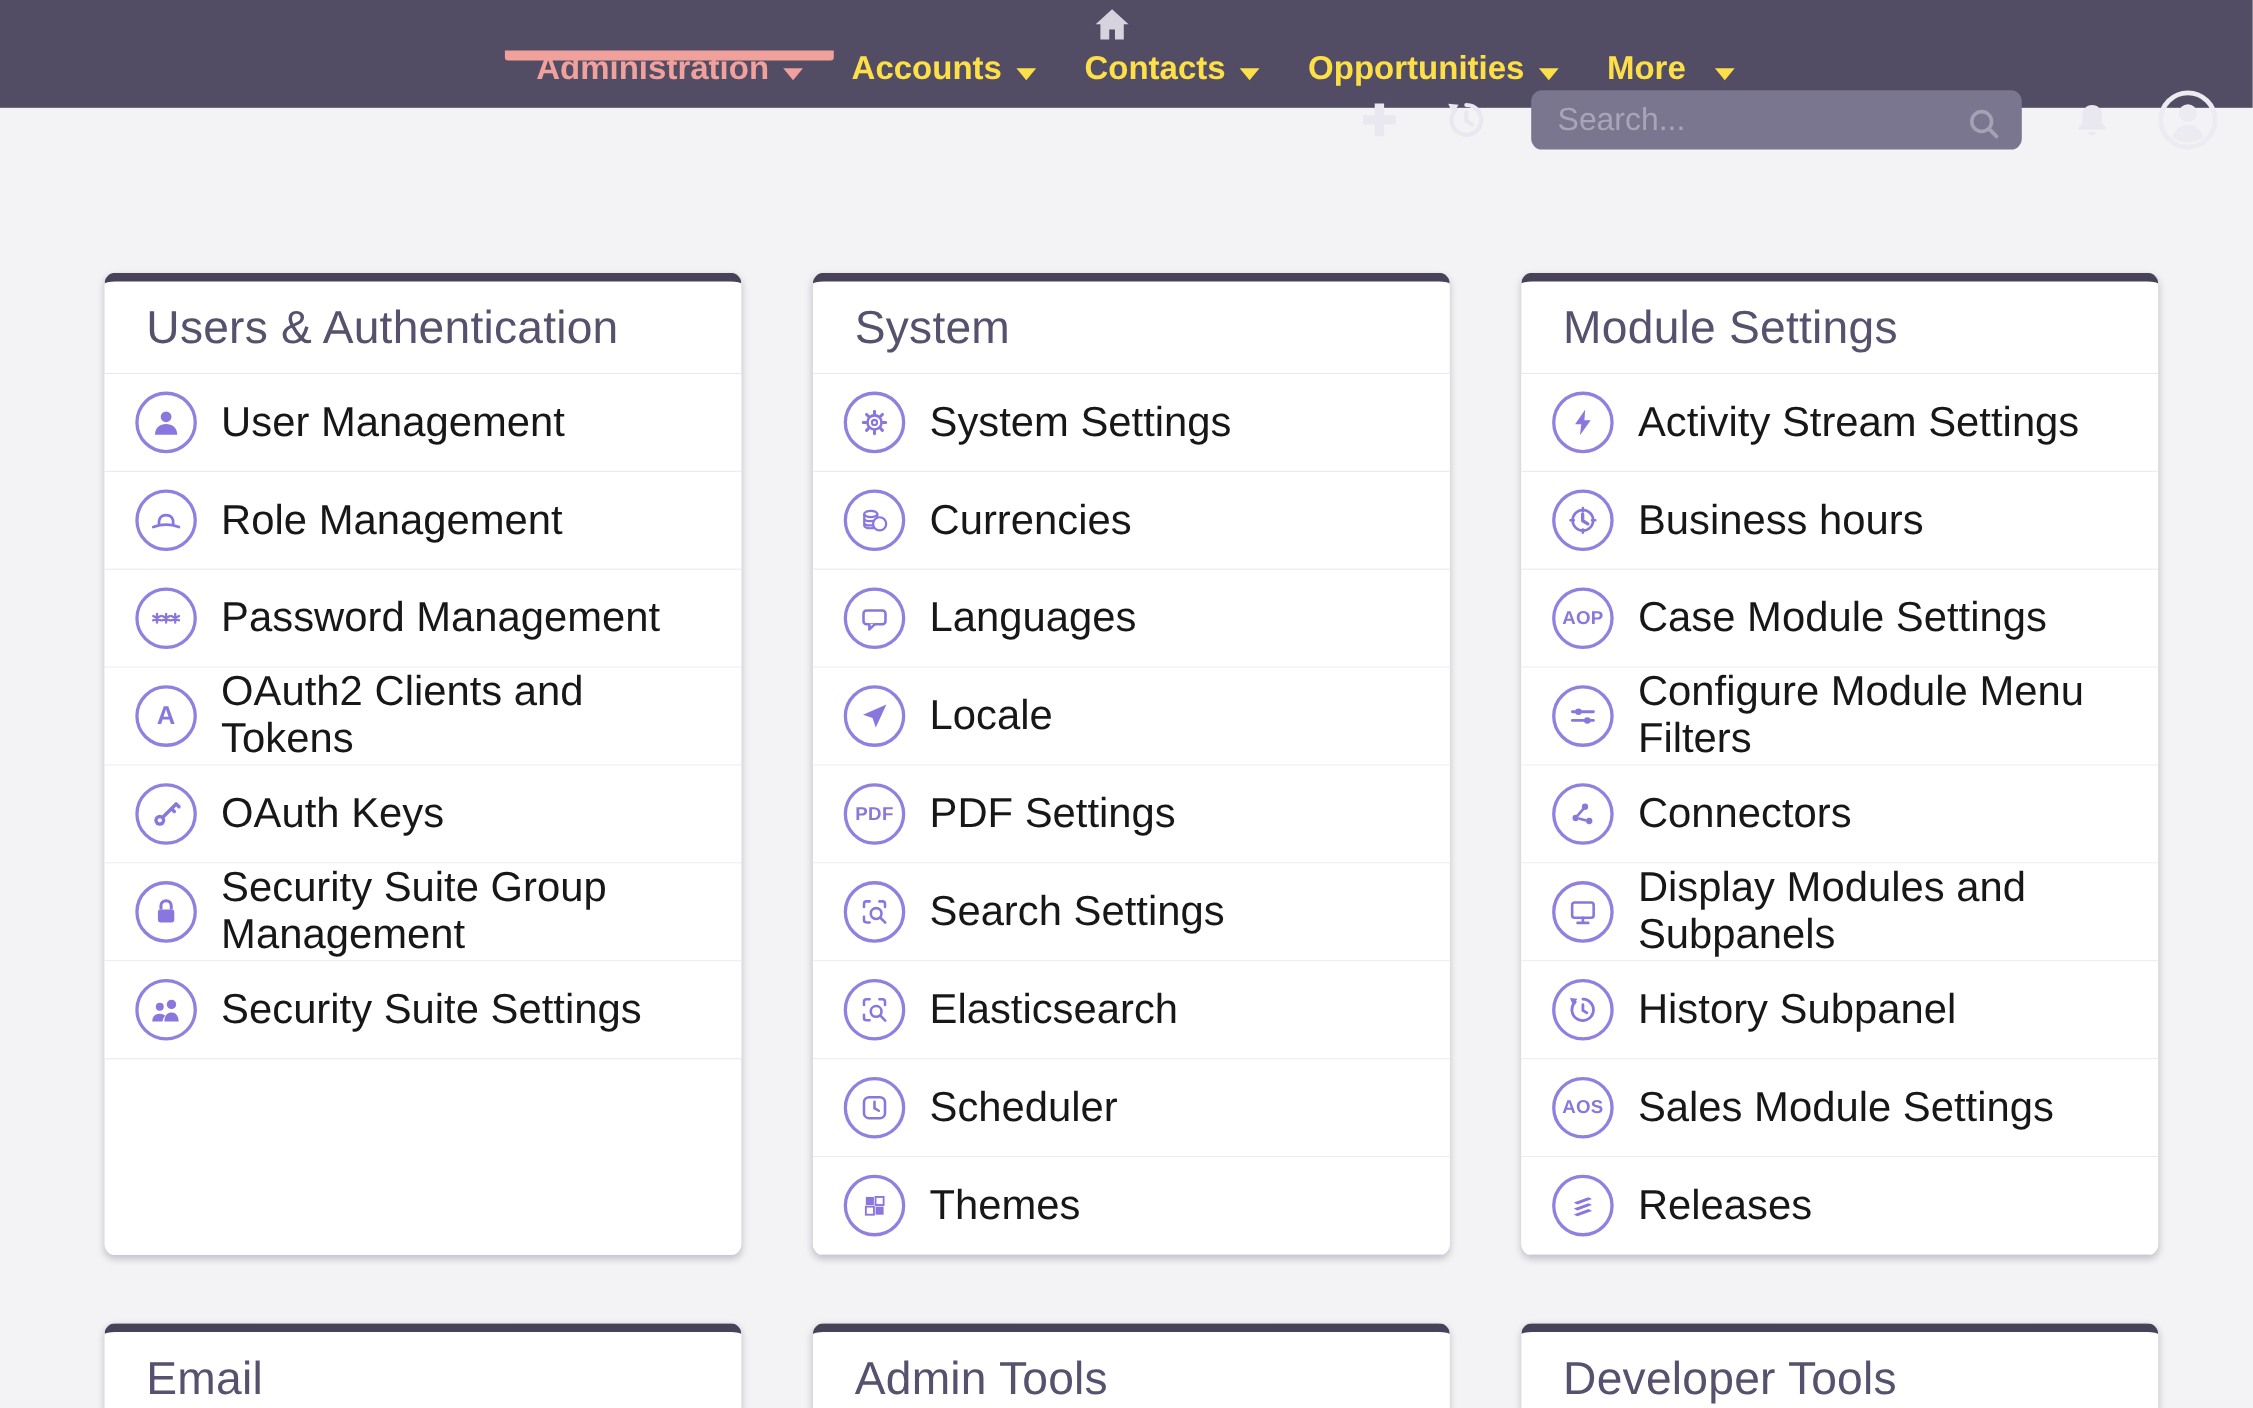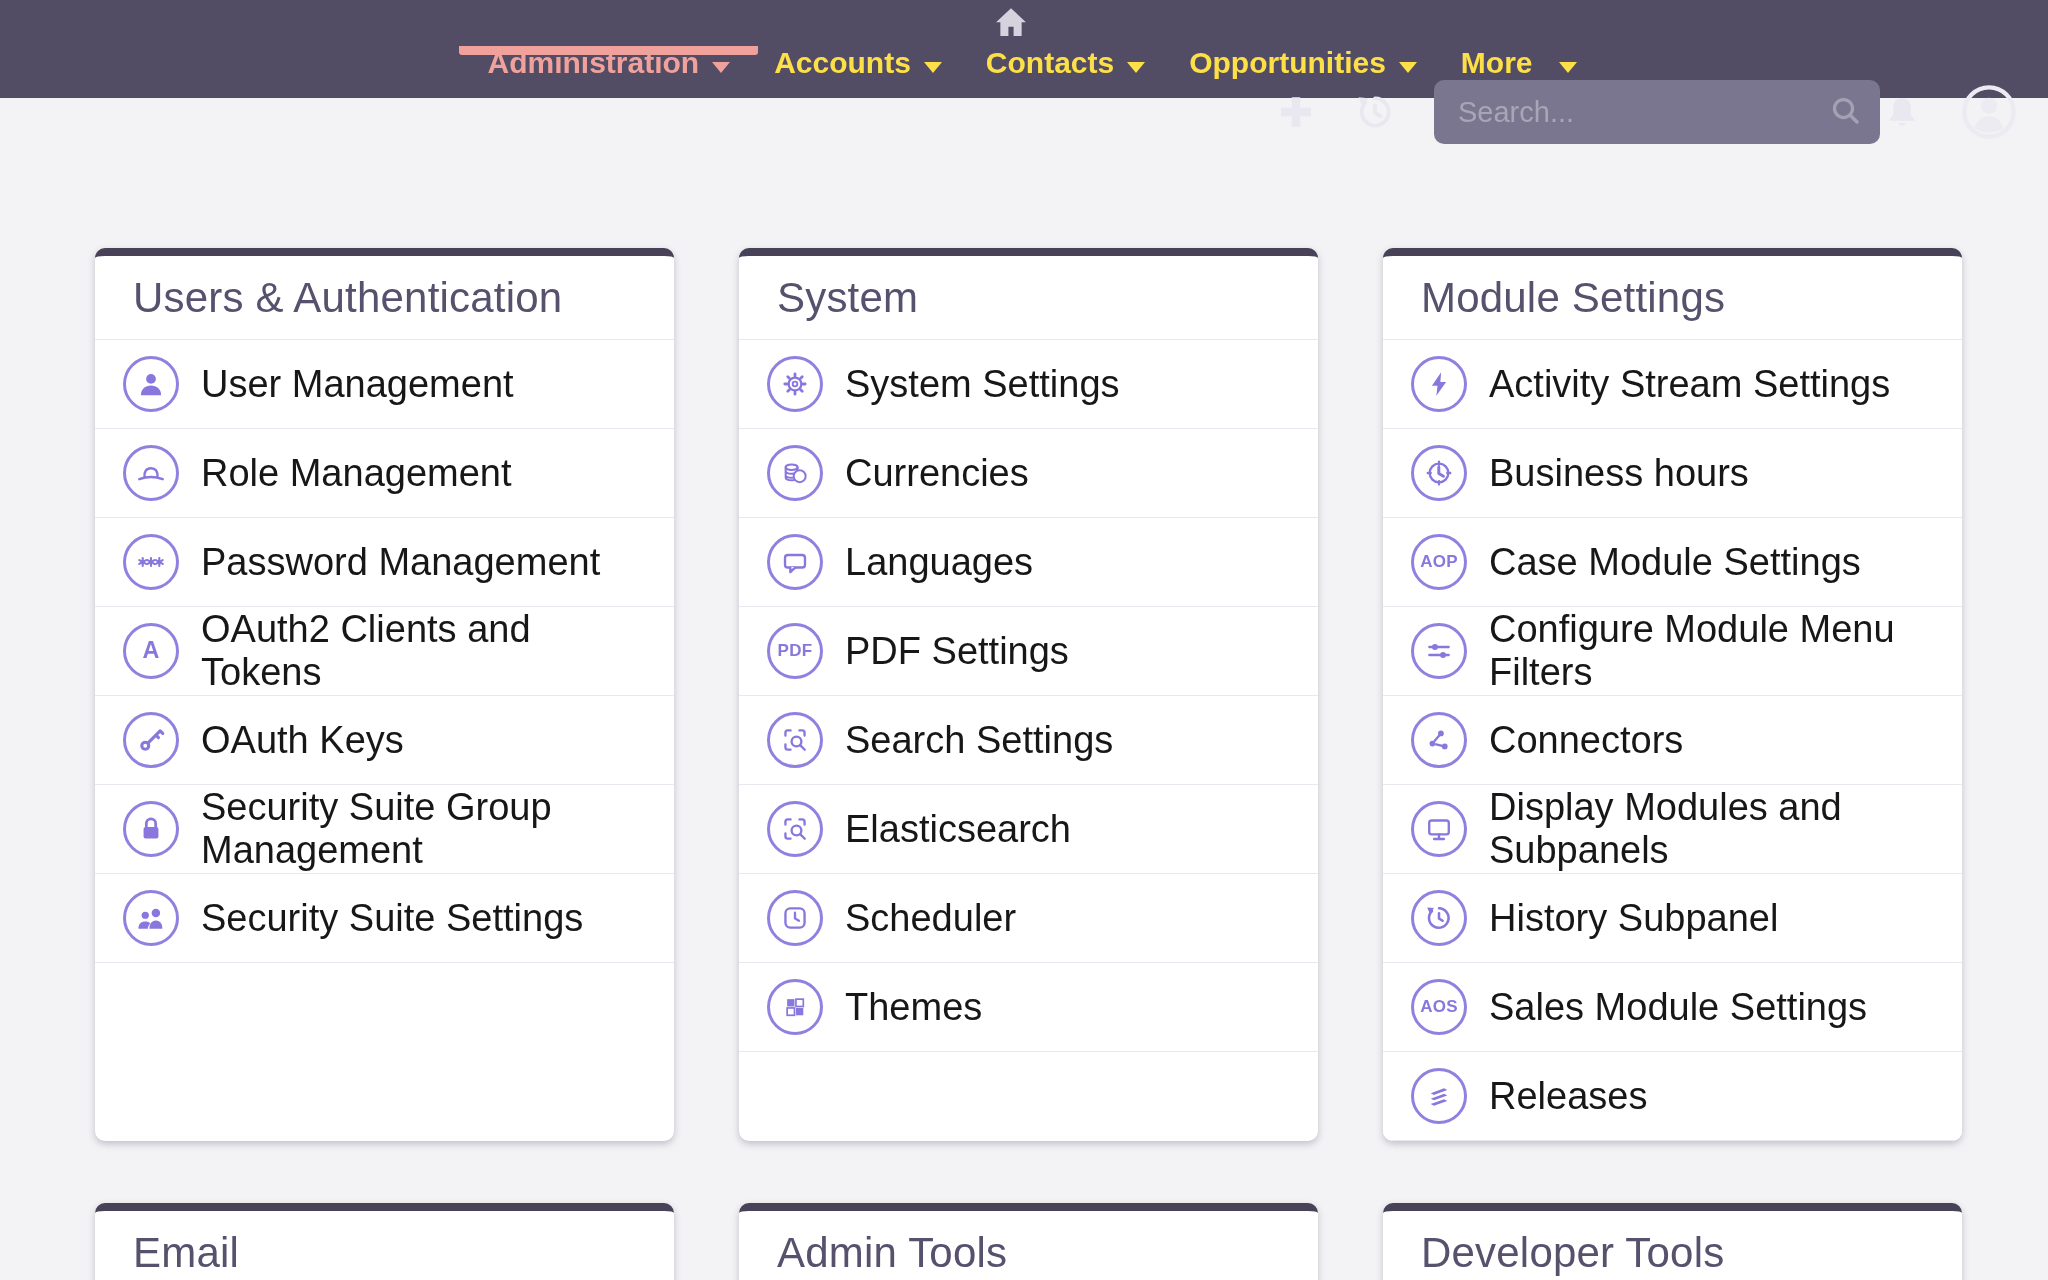--- a/index.html
+++ b/index.html
@@ -34,21 +34,21 @@
   .nav-item.active::before{
     content:"";position:absolute;top:0;left:-6px;right:-6px;height:9px;
     background:#f0a19b;border-radius:0 0 3px 3px;
   }
   .nav-right{margin-left:auto;display:flex;align-items:center;}
   .icon-btn{color:#e9e7ef;display:flex;align-items:center;justify-content:center;cursor:pointer;flex:0 0 auto;}
   .plus-btn{width:48px;height:48px;margin-right:30px;}
   .plus-btn svg{width:44px;height:44px;}
   .history-btn{width:50px;height:50px;margin-right:34px;}
   .history-btn svg{width:46px;height:46px;}
-  .search-wrap{position:relative;width:446px;height:64px;flex:0 0 auto;}
+  .search-wrap{position:relative;width:446px;height:54px;margin-right:42px;flex:0 0 auto;}
   .search-input{
     width:100%;height:100%;box-sizing:border-box;
     background:#7b7690;border:none;border-radius:10px;
     padding:0 72px 0 24px;font-size:29px;color:#efedf4;
     font-family:"Liberation Sans",sans-serif;outline:none;
   }
   .search-input::placeholder{color:#a9a5b7;}
   .search-icon{position:absolute;right:14px;top:11px;width:40px;height:40px;color:#a5a1b3;}
   .search-icon svg{width:40px;height:40px;}
   .bell-btn{width:44px;height:44px;margin-right:36px;}
@@ -257,20 +257,28 @@
           <span class="item-icon">
             <svg viewBox="0 0 32 32" aria-hidden="true">
               <rect x="6.6" y="9.4" width="18.8" height="11.8" rx="2.6" fill="none" stroke="currentColor" stroke-width="2.2"></rect>
               <path d="M11.6 20.8v4.8l5-4.8" fill="#fff" stroke="currentColor" stroke-width="2.2" stroke-linejoin="round"></path>
             </svg>
           </span>
           <span class="item-label">Languages</span>
         </div>
         <div class="card-item">
           <span class="item-icon">
+            <svg viewBox="0 0 32 32" aria-hidden="true">
+              <path d="M26.2 6 6.2 14.9l8.1 2.8 2.8 8.1z" fill="currentColor"></path>
+            </svg>
+          </span>
+          <span class="item-label">Locale</span>
+        </div>
+        <div class="card-item">
+          <span class="item-icon">
             <span class="badge-text">PDF</span>
           </span>
           <span class="item-label">PDF Settings</span>
         </div>
         <div class="card-item">
           <span class="item-icon">
             <svg viewBox="0 0 32 32" aria-hidden="true">
               <path d="M7 11.8V9.2A2.2 2.2 0 0 1 9.2 7h2.6M20.2 7h2.6A2.2 2.2 0 0 1 25 9.2v2.6M7 20.2v2.6A2.2 2.2 0 0 0 9.2 25h2.6" fill="none" stroke="currentColor" stroke-width="2.2" stroke-linecap="round"></path>
               <circle cx="17.4" cy="17.4" r="4.6" fill="none" stroke="currentColor" stroke-width="2.2"></circle>
               <path d="M20.8 20.8l4.4 4.4" stroke="currentColor" stroke-width="2.2" stroke-linecap="round"></path>

